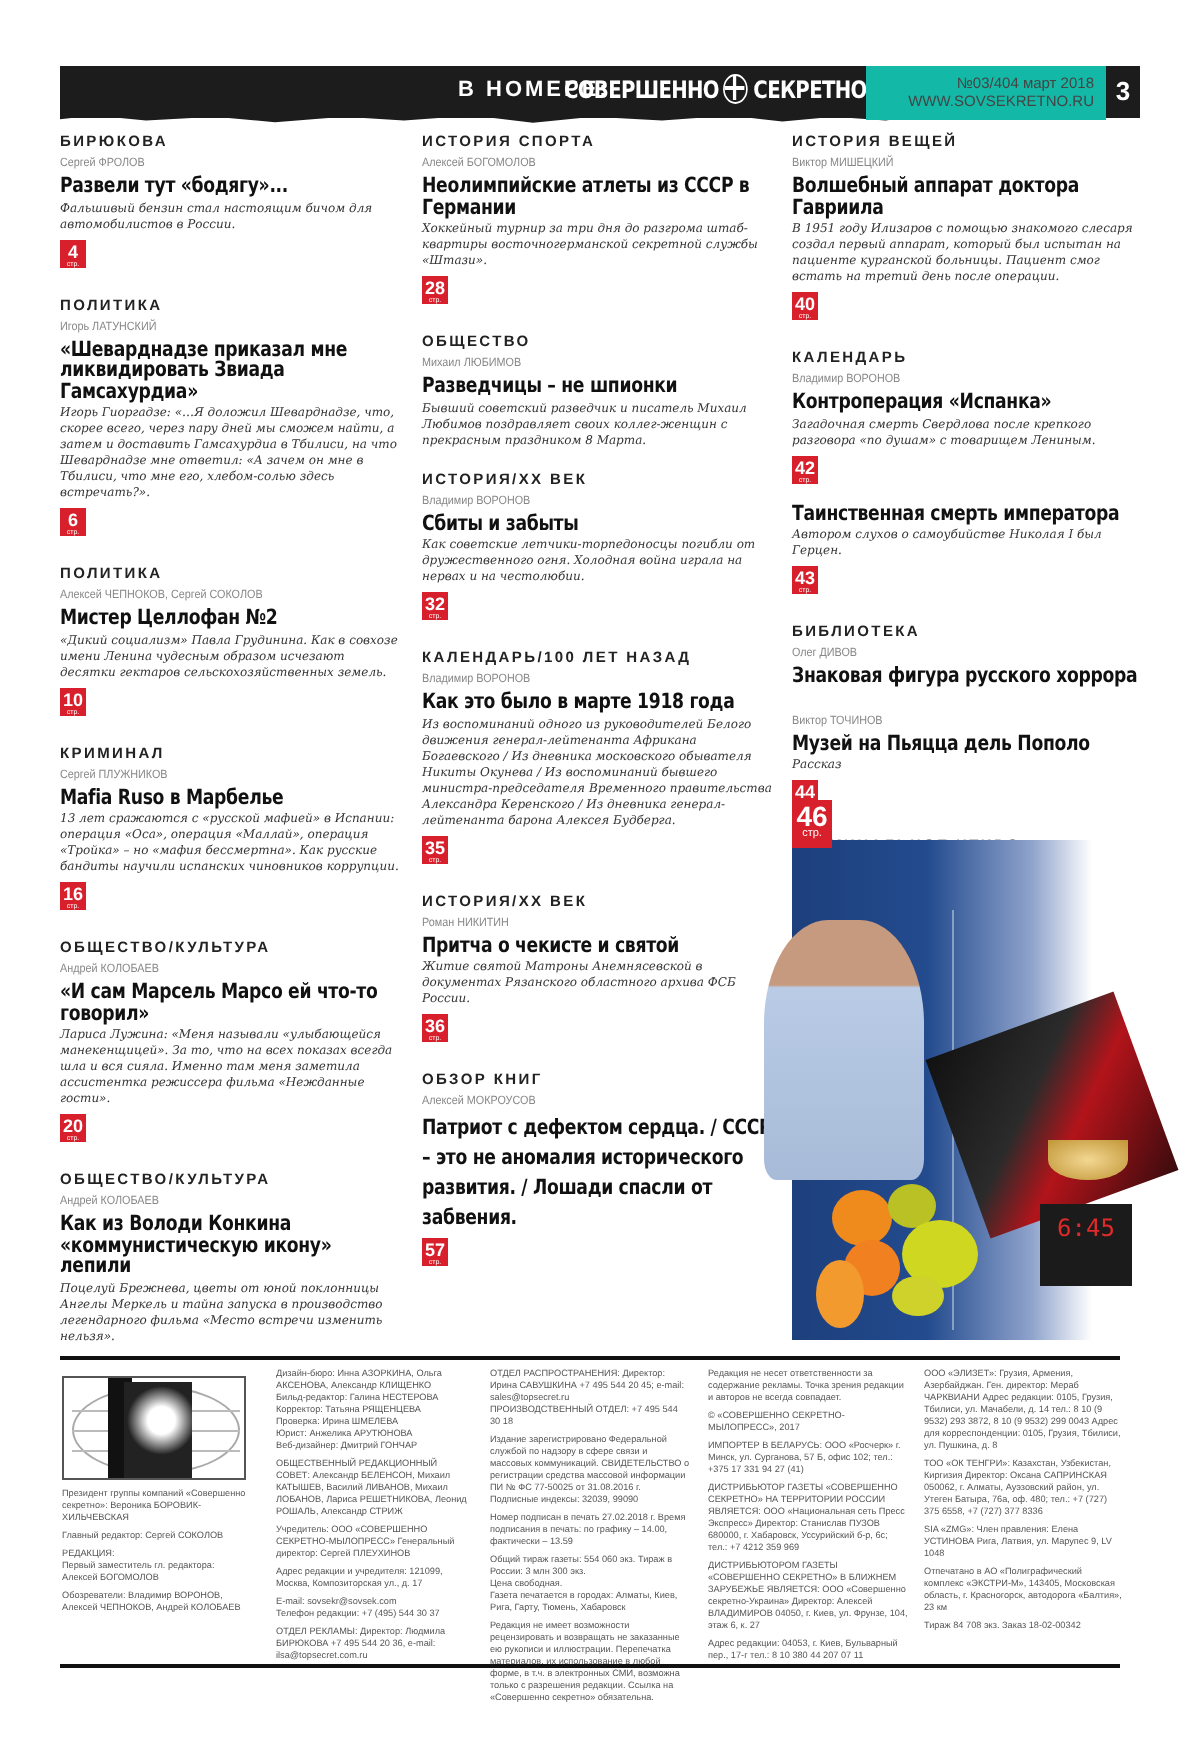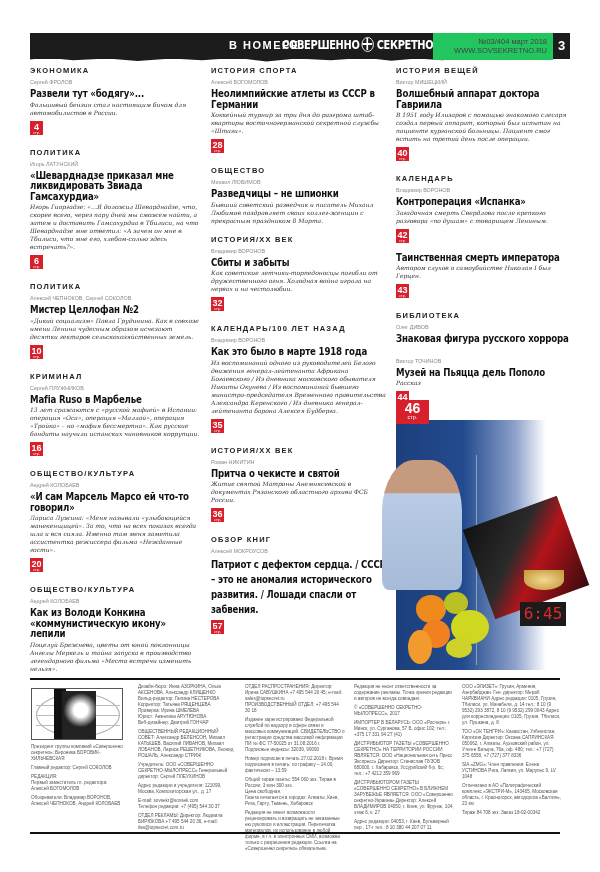--- a/index.html
+++ b/index.html
@@ -8,21 +8,21 @@
 
   
   .masthead { position: absolute; left: 30px; top: 33px; width: 540px; height: 26px; background: #1c1c1c; }
   .masthead-torn { position: absolute; left: 30px; top: 56px; width: 430px; height: 6px; background: #1c1c1c;
     clip-path: polygon(0 0,100% 0,100% 30%,96% 70%,90% 40%,84% 80%,78% 30%,70% 70%,62% 40%,55% 90%,48% 30%,40% 70%,33% 40%,25% 85%,18% 40%,10% 70%,4% 30%,0 60%); }
   .mast-label { position: absolute; left: 185px; top: 39px; color: #fff; font-weight: bold; font-size: 11px; letter-spacing: 1.5px; margin-left: 44px; }
   .mast-logo { position: absolute; left: 282px; top: 37px; color: #fff; font-family: "DejaVu Sans", sans-serif; font-weight: bold; font-size: 12px; letter-spacing: -0.4px; display: flex; align-items: center; gap: 3px; transform: scaleX(0.82); transform-origin: left center; }
   .mast-logo .globe { display: inline-block; width: 15px; height: 15px; border: 1.5px solid #fff; border-radius: 50%; position: relative; }
   .mast-logo .globe::before { content: ""; position: absolute; left: 5px; top: 0; width: 2px; height: 12px; background: #fff; }
   .mast-logo .globe::after { content: ""; position: absolute; left: 0; top: 5px; width: 12px; height: 1.5px; background: #fff; }
-  .mast-info { position: absolute; left: 433px; top: 33px; width: 120px; height: 27px; background: #22c55e; font-size: 7.5px; color: #444; text-align: right; padding: 4px 6px 0 0; line-height: 9px; }
+  .mast-info { position: absolute; left: 433px; top: 33px; width: 120px; height: 27px; background: #14b8a6; font-size: 7.5px; color: #444; text-align: right; padding: 4px 6px 0 0; line-height: 9px; }
   .mast-page { position: absolute; left: 553px; top: 33px; width: 17px; height: 26px; color: #fff; font-weight: bold; font-size: 13px; text-align: center; line-height: 26px; }
 
   
   .col { position: absolute; top: 66px; }
   .col1 { left: 30px; width: 170px; }
   .col2 { left: 211px; width: 175px; }
   .col3 { left: 396px; width: 180px; }
 
   .section { margin-bottom: 10px; }
   .rubric { font-size: 7.5px; font-weight: bold; letter-spacing: 1.2px; color: #222; margin-bottom: 4px; }
@@ -41,21 +41,21 @@
   .photo-bw1 .face2 { position: absolute; left: 85px; top: 15px; width: 38px; height: 45px; border-radius: 50%; background: radial-gradient(circle at 45% 45%,#f2f2f2,#7a7a7a 70%); }
   .photo-sepia { width: 150px; height: 100px; background: linear-gradient(120deg,#3a352c 0%,#8a8070 30%,#cfc7b8 50%,#a59e8e 65%,#6b6558 100%); }
   .photo-sepia .face { position: absolute; left: 38px; top: 12px; width: 50px; height: 60px; border-radius: 45% 45% 50% 50%; background: radial-gradient(circle at 50% 55%,#f3ece0 30%,#8e8474 75%); }
   .photo-sepia .hair { position: absolute; left: 25px; top: 0; width: 75px; height: 45px; border-radius: 50% 50% 30% 30%; background: #3c3429; }
   .photo-sepia .face { z-index: 2; }
 
   .collage { position: absolute; left: 396px; top: 420px; width: 150px; height: 250px; background: linear-gradient(90deg,#1d3f7c 0%,#234b8e 45%,#8fa3cc 80%,#ffffff 100%); }
   .collage .man { position: absolute; left: -14px; top: 40px; width: 80px; height: 130px; background: linear-gradient(180deg,#c69a7e 0%,#c69a7e 25%,#b9cbe5 26%,#a7bbd8 100%); border-radius: 40% 40% 8% 8%; }
   .collage .photo-woman { position: absolute; left: 80px; top: 90px; width: 100px; height: 95px; background: linear-gradient(135deg,#111 0%,#2b2b2b 40%,#b2141a 60%,#3a0b0e 100%); transform: rotate(-20deg); }
   .collage .cup { position: absolute; left: 128px; top: 150px; width: 40px; height: 20px; background: radial-gradient(ellipse,#f3d792,#c09535); border-radius: 0 0 50% 50%; }
-  .collage .clock { position: absolute; left: 124px; top: 182px; width: 46px; height: 24px; background: #1b1b1b; color: #e02a2a; font-family: "DejaVu Sans Mono", monospace; font-size: 16px; text-align: center; line-height: 24px; }
+  .collage .clock { position: absolute; left: 124px; top: 182px; width: 46px; height: 41px; background: #1b1b1b; color: #e02a2a; font-family: "DejaVu Sans Mono", monospace; font-size: 12px; text-align: center; line-height: 24px; }
   .collage .ball { position: absolute; border-radius: 50%; }
   .collage .b1 { left: 20px; top: 175px; width: 30px; height: 28px; background: #ef8a1c; }
   .collage .b2 { left: 48px; top: 172px; width: 24px; height: 22px; background: #b9c124; }
   .collage .b3 { left: 55px; top: 190px; width: 38px; height: 34px; background: #cfd720; }
   .collage .b4 { left: 26px; top: 200px; width: 28px; height: 28px; background: #f08020; }
   .collage .b5 { left: 12px; top: 210px; width: 24px; height: 34px; background: #f29a2e; }
   .collage .b6 { left: 50px; top: 218px; width: 26px; height: 20px; background: #cfd22a; }
   .collage .vline { position: absolute; left: 80px; top: 35px; width: 1px; height: 210px; background: rgba(255,255,255,0.4); }
 
   
@@ -81,21 +81,21 @@
   <span>СЕКРЕТНО</span>
 </div>
 <div class="mast-info">
   <div>№03/404 март 2018</div>
   <div>WWW.SOVSEKRETNO.RU</div>
 </div>
 <div class="mast-page">3</div>
 
 <div class="col col1">
   <div class="section">
-    <div class="rubric">ЭКОНОМИКА</div>
+    <div class="rubric">БИРЮКОВА</div>
     <div class="author">Сергей ФРОЛОВ</div>
     <div class="title">Развели тут «бодягу»...</div>
     <div class="lead">Фальшивый бензин стал настоящим бичом для автомобилистов в России.</div>
     <div class="page-badge"><span>4</span><small>стр.</small></div>
   </div>
   <div class="section">
     <div class="rubric">ПОЛИТИКА</div>
     <div class="author">Игорь ЛАТУНСКИЙ</div>
     <div class="title">«Шеварднадзе приказал мне ликвидировать Звиада Гамсахурдиа»</div>
     <div class="lead">Игорь Гиоргадзе: «…Я доложил Шеварднадзе, что, скорее всего, через пару дней мы сможем найти, а затем и доставить Гамсахурдиа в Тбилиси, на что Шеварднадзе мне ответил: «А зачем он мне в Тбилиси, что мне его, хлебом-солью здесь встречать?».</div>
@@ -217,21 +217,21 @@
   <div class="man"></div>
   <div class="photo-woman"></div>
   <div class="cup"></div>
   <div class="clock">6:45</div>
   <div class="ball b1"></div>
   <div class="ball b2"></div>
   <div class="ball b3"></div>
   <div class="ball b4"></div>
   <div class="ball b5"></div>
   <div class="ball b6"></div>
-  <div class="page-badge big" style="position:absolute;left:0;top:-20px;width:33px;height:24px;font-size:14px"><span>46</span><small>стр.</small></div>
+  <div class="page-badge big" style="position:absolute;left:0;top:-20px;width:20px;height:24px;font-size:14px"><span>46</span><small>стр.</small></div>
 </div>
 
 <div class="footer-rule"></div>
 <div class="footer-logo">
   <div class="globe"></div>
   <div class="g-line" style="top:16px"></div>
   <div class="g-line" style="top:26px"></div>
   <div class="g-line" style="top:36px"></div>
   <div class="mic"></div>
   <div class="portrait"></div>

